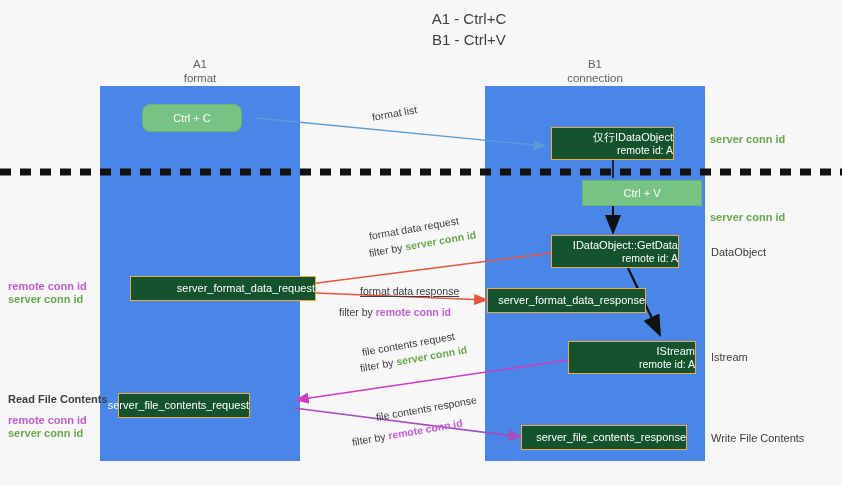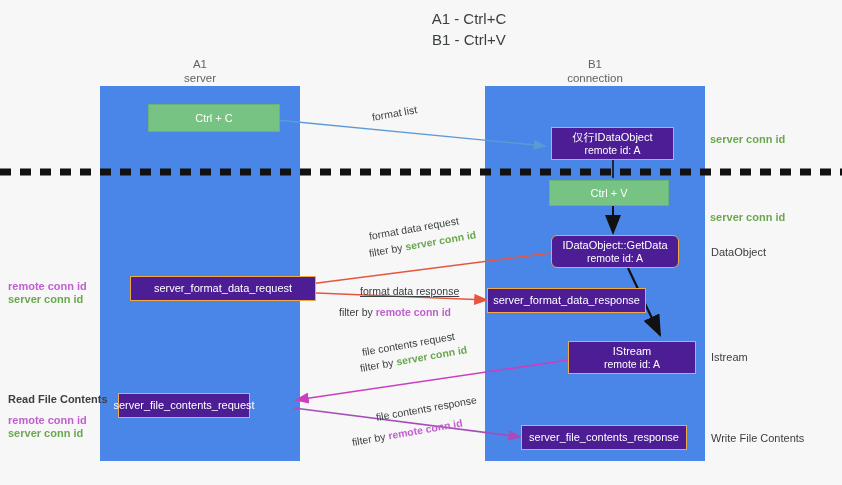--- a/index.html
+++ b/index.html
@@ -31,21 +31,21 @@
   
   .box{
     box-sizing:border-box;
     display:flex;align-items:center;justify-content:center;
     flex-direction:column;
     color:#ffffff;text-align:center;
     font-size:11px;line-height:13px;
     border:1px solid rgba(0,0,0,0.10);
   }
   .box.green{background:#77c383;border-color:#6ab377;}
-  .box.orange{background:#4c1d95;border-color:#f2a93f;}
+  .box.orange{background:#14532d;border-color:#f2a93f;align-items:flex-end;}
   .box .l2{font-size:10.5px;}
   
   .ann{font-size:11px;line-height:14px;white-space:pre;}
   .green-t{color:#6aa84f;font-weight:bold;}
   .purple-t{color:#c15fd0;font-weight:bold;}
   .grey-t{color:#3c4043;}
   
   .alabel{font-size:10.5px;color:#3c4043;line-height:14px;white-space:nowrap;}
   .alabel .hl-green{color:#6aa84f;font-weight:bold;}
   .alabel .hl-purple{color:#c15fd0;font-weight:bold;}
@@ -54,21 +54,21 @@
 </style>
 </head>
 <body>
 
 <div id="stage">
 
   <div class="abs" id="title">A1 - Ctrl+C
 B1 - Ctrl+V</div>
 
   <div class="abs lane-head" id="laneA-head">A1
-server</div>
+format</div>
   <div class="abs lane-head" id="laneB-head">B1
 connection</div>
 
   <div class="abs lane" id="laneA"></div>
   <div class="abs lane" id="laneB"></div>
 
   <svg class="overlay">
     <defs>
       <marker id="ah-blue" markerWidth="9" markerHeight="7" refX="8" refY="3.5" orient="auto">
         <polygon points="0 0, 9 3.5, 0 7" fill="#5b9bd5"></polygon>
@@ -99,34 +99,34 @@
 
     <line x1="628" y1="268" x2="660" y2="335" stroke="#111111" stroke-width="2.2" marker-end="url(#ah-black)"></line>
 
     <line x1="568" y1="360" x2="296" y2="400" stroke="#cc3ec0" stroke-width="1.6" marker-end="url(#ah-magenta)"></line>
 
     <line x1="294" y1="408" x2="521" y2="437" stroke="#a64dbb" stroke-width="1.6" marker-end="url(#ah-purple)"></line>
 
     <line x1="0" y1="172" x2="842" y2="172" stroke="#111111" stroke-width="7" stroke-dasharray="11 9"></line>
   </svg>
 
-  <div class="abs box green" style="left:148px;top:104px;width:132px;height:28px;">
+  <div class="abs box green" style="left:142px;top:104px;width:100px;height:28px;border-radius:8px;">
     <span>Ctrl + C</span>
   </div>
 
   <div class="abs box orange" style="left:551px;top:127px;width:123px;height:33px;">
     <span>仅行IDataObject</span>
     <span class="l2">remote id: A</span>
   </div>
 
-  <div class="abs box green" style="left:549px;top:180px;width:120px;height:26px;">
+  <div class="abs box green" style="left:582px;top:180px;width:120px;height:26px;">
     <span>Ctrl + V</span>
   </div>
 
-  <div class="abs box orange" style="left:551px;top:235px;width:128px;height:33px;border-radius:6px;">
+  <div class="abs box orange" style="left:551px;top:235px;width:128px;height:33px;">
     <span>IDataObject::GetData</span>
     <span class="l2">remote id: A</span>
   </div>
 
   <div class="abs box orange" style="left:130px;top:276px;width:186px;height:25px;">
     <span>server_format_data_request</span>
   </div>
 
   <div class="abs box orange" style="left:487px;top:288px;width:159px;height:25px;">
     <span>server_format_data_response</span>

